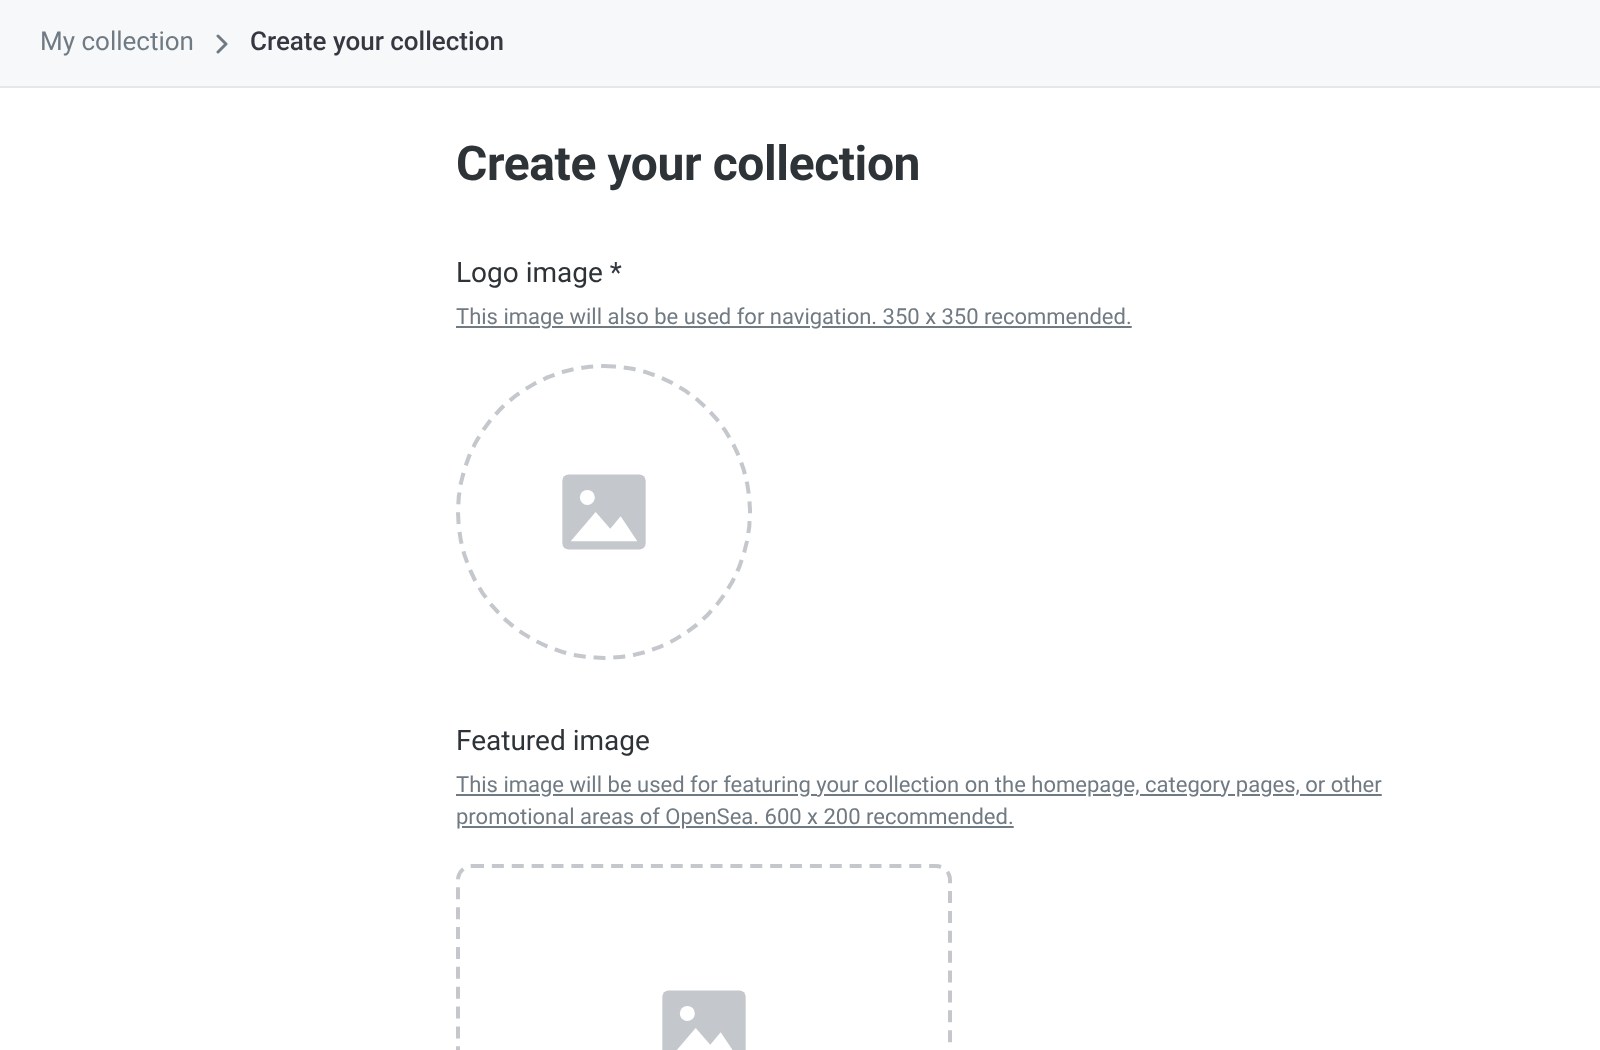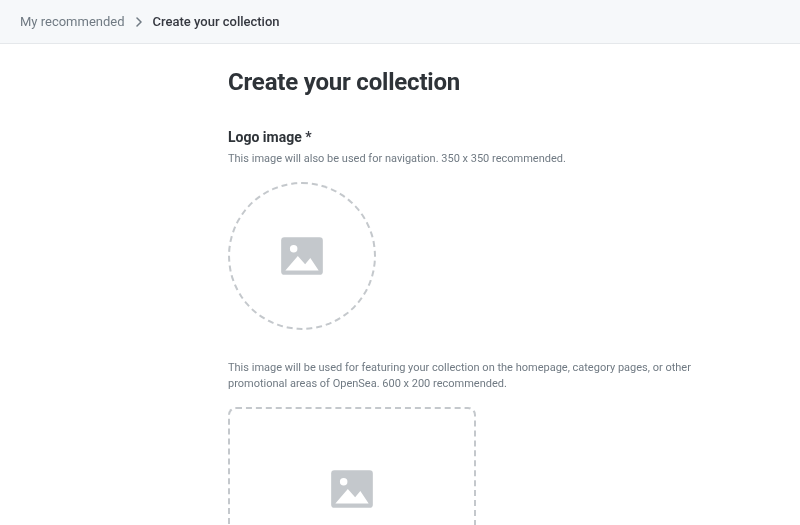--- a/index.html
+++ b/index.html
@@ -50,34 +50,35 @@
     font-weight: 700;
     color: #2e3338;
     margin-bottom: 30px;
     letter-spacing: -0.2px;
   }
   .section {
     margin-bottom: 30px;
   }
   .section-label {
     font-size: 14px;
-    font-weight: 700;
+    font-weight: 400;
     color: #2e3338;
     margin-bottom: 6px;
     margin-top: 33px;
   }
   .required-asterisk {
     color: #353840;
   }
   .section-help {
     font-size: 11px;
     color: #707a83;
     line-height: 1.5;
     margin-bottom: 14px;
     max-width: 520px;
+    text-decoration: underline;
   }
   .dropzone {
     border: 2px dashed #c4c8cc;
     display: flex;
     align-items: center;
     justify-content: center;
     cursor: pointer;
     background: #ffffff;
   }
   .dropzone.circle {
@@ -91,21 +92,21 @@
     border-radius: 8px;
   }
   .image-placeholder-icon svg {
     display: block;
   }
 </style>
 </head>
 <body>
 
 <nav class="breadcrumb">
-  <a class="crumb-link" href="#">My recommended</a>
+  <a class="crumb-link" href="#">My collection</a>
   <span class="chevron">
     <svg width="8" height="10" viewBox="0 0 8 10" fill="none">
       <path d="M2 1 L6 5 L2 9" stroke="#707a83" stroke-width="1.5" fill="none" stroke-linecap="round" stroke-linejoin="round"></path>
     </svg>
   </span>
   <span class="crumb-current">Create your collection</span>
 </nav>
 
 <main class="content">
   <h1 class="page-title">Create your collection</h1>
@@ -121,20 +122,23 @@
         <svg width="50" height="50" viewBox="0 0 48 48">
           <rect x="4" y="6" width="40" height="36" rx="3" fill="#c4c8cc"></rect>
           <circle cx="16" cy="17" r="3.6" fill="#ffffff"></circle>
           <path d="M8 38 L20 24 L27 32 L32 26 L40 38 Z" fill="#ffffff"></path>
         </svg>
       </span>
     </div>
   </section>
 
   <section class="section">
+    <div class="section-label">
+      <span>Featured image</span>
+    </div>
     <div class="section-help">This image will be used for featuring your collection on the homepage, category pages, or other promotional areas of OpenSea. 600 x 200 recommended.</div>
     <div class="dropzone rect">
       <span class="image-placeholder-icon">
         <svg width="50" height="50" viewBox="0 0 48 48">
           <rect x="4" y="6" width="40" height="36" rx="3" fill="#c4c8cc"></rect>
           <circle cx="16" cy="17" r="3.6" fill="#ffffff"></circle>
           <path d="M8 38 L20 24 L27 32 L32 26 L40 38 Z" fill="#ffffff"></path>
         </svg>
       </span>
     </div>

